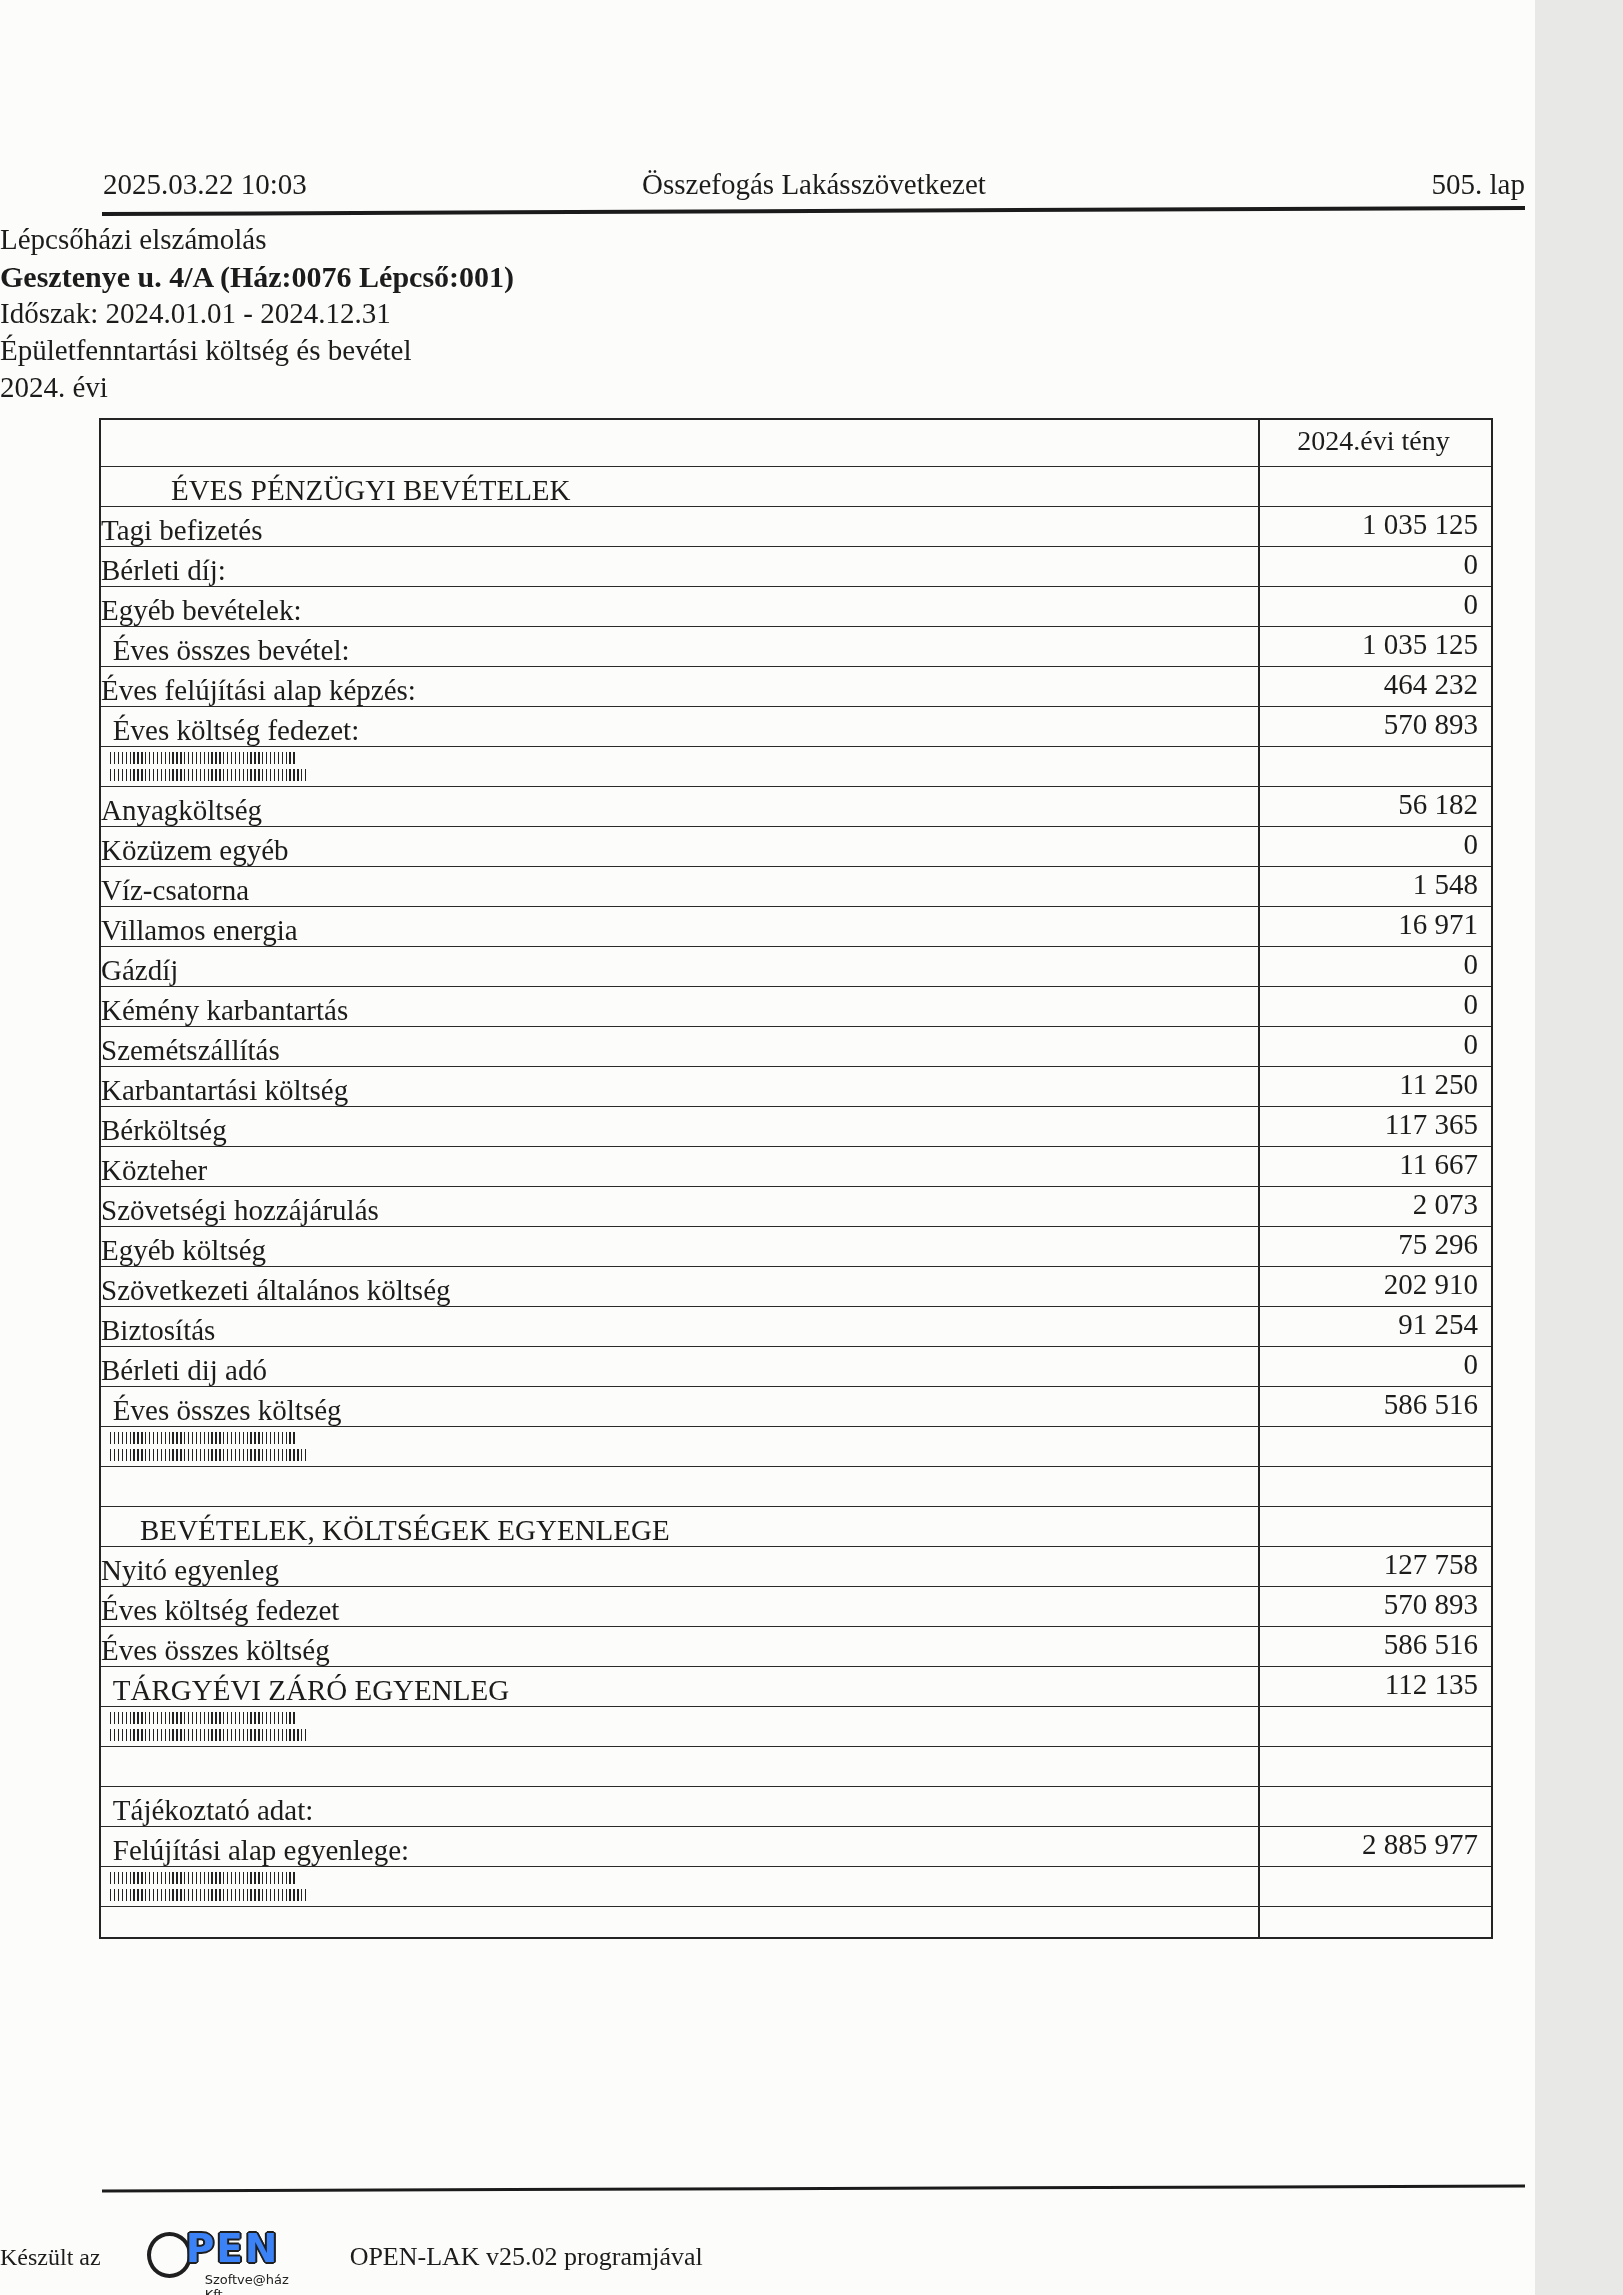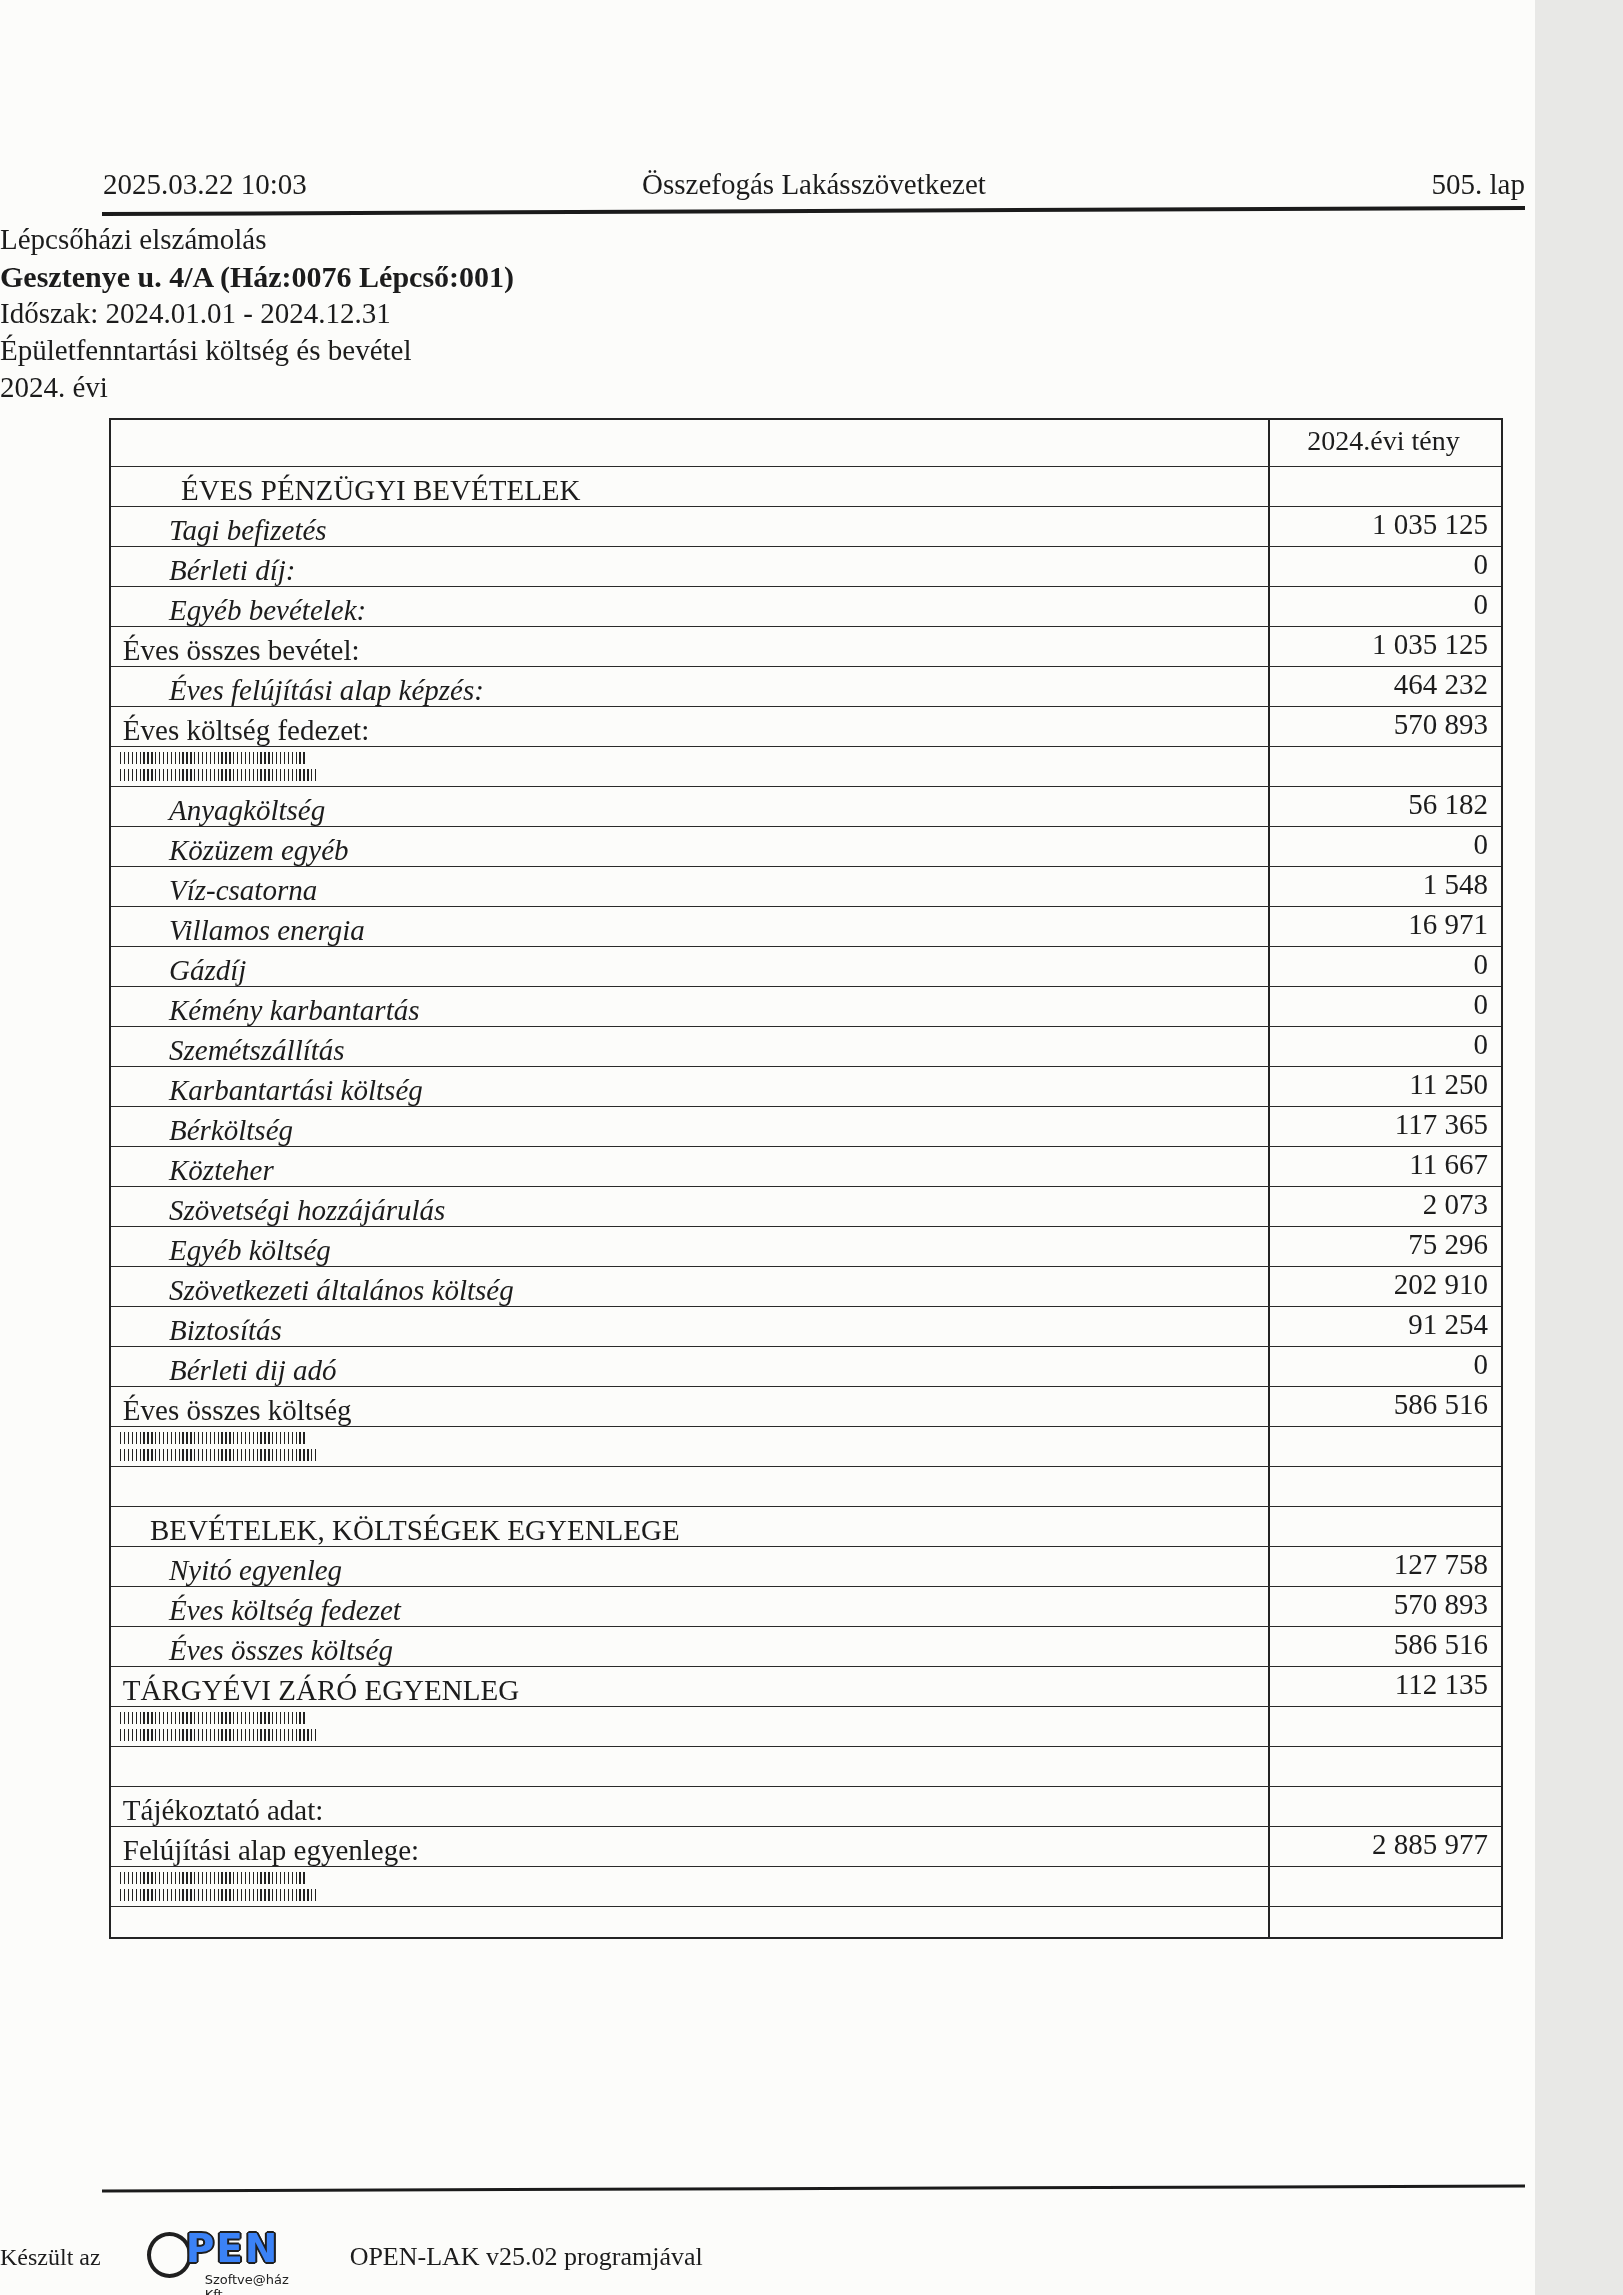--- a/index.html
+++ b/index.html
@@ -23,42 +23,42 @@
   .phead .r{flex:1; text-align:right;}
   .hrule{position:absolute; left:102px; width:1423px; background:#1b1b1b;}
   .hrule.top{top:209px; height:3.9px; transform:rotate(-0.25deg);}
   .hrule.bottom{top:2187px; height:2.6px; transform:rotate(-0.2deg);}
   
   .titles{position:absolute; top:221px; left:0; width:100%; text-align:left;}
   .titles .t{font-size:29px; line-height:37px;}
   .titles .t.bold{font-weight:bold; font-size:30px;}
   
   .rtable{
-    position:absolute; top:418px; left:109px; width:1394px;
+    position:absolute; top:418px; left:99px; width:1394px;
     border:2px solid #242424;
     background:transparent;
     box-sizing:border-box;
   }
   .trow{display:flex; height:40px; box-sizing:border-box; border-bottom:1.3px solid #2a2a2a;}
   .trow:last-child{border-bottom:0;}
   .trow.colhead{height:47px;}
   .trow.last{height:30px;}
   .cell{display:flex; box-sizing:border-box; overflow:visible;}
   .cell.label{
     width:1159px; border-right:2px solid #242424;
     align-items:flex-end; padding-bottom:0.7px;
     font-size:29px; line-height:1.0; white-space:nowrap;
   }
   .cell.value{
     flex:1; justify-content:flex-end; align-items:flex-start;
     padding:2.6px 13px 0 0; font-size:29px; line-height:1.0; white-space:nowrap;
   }
   .trow.colhead .cell.value{justify-content:center; align-items:center; padding:0 3.9px 3.9px 0; font-size:28px;}
   .lvl0{padding-left:11.8px;}
-  .lvl1{padding-left:58px;font-style:italic;}
+  .lvl1{}
   .lvl2{padding-left:39px;}
   .lvl3{padding-left:70px;}
   .lvl4{padding-left:151px;}
   .cell.label.hatchcell{
     flex-direction:column; align-items:flex-start; justify-content:flex-end;
     padding:0 0 4.6px 9.2px;
   }
   .hstrip{
     height:12.4px; width:187px;
     background:repeating-linear-gradient(90deg,#222 0 1.3px,transparent 1.3px 3.9px);

